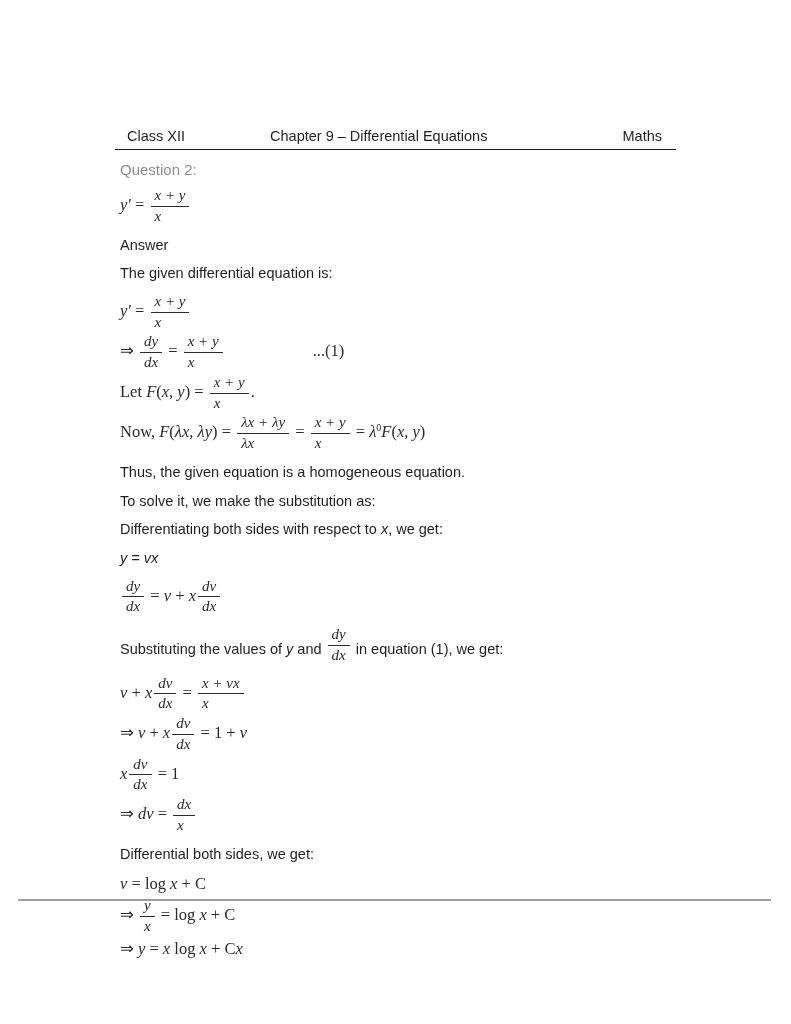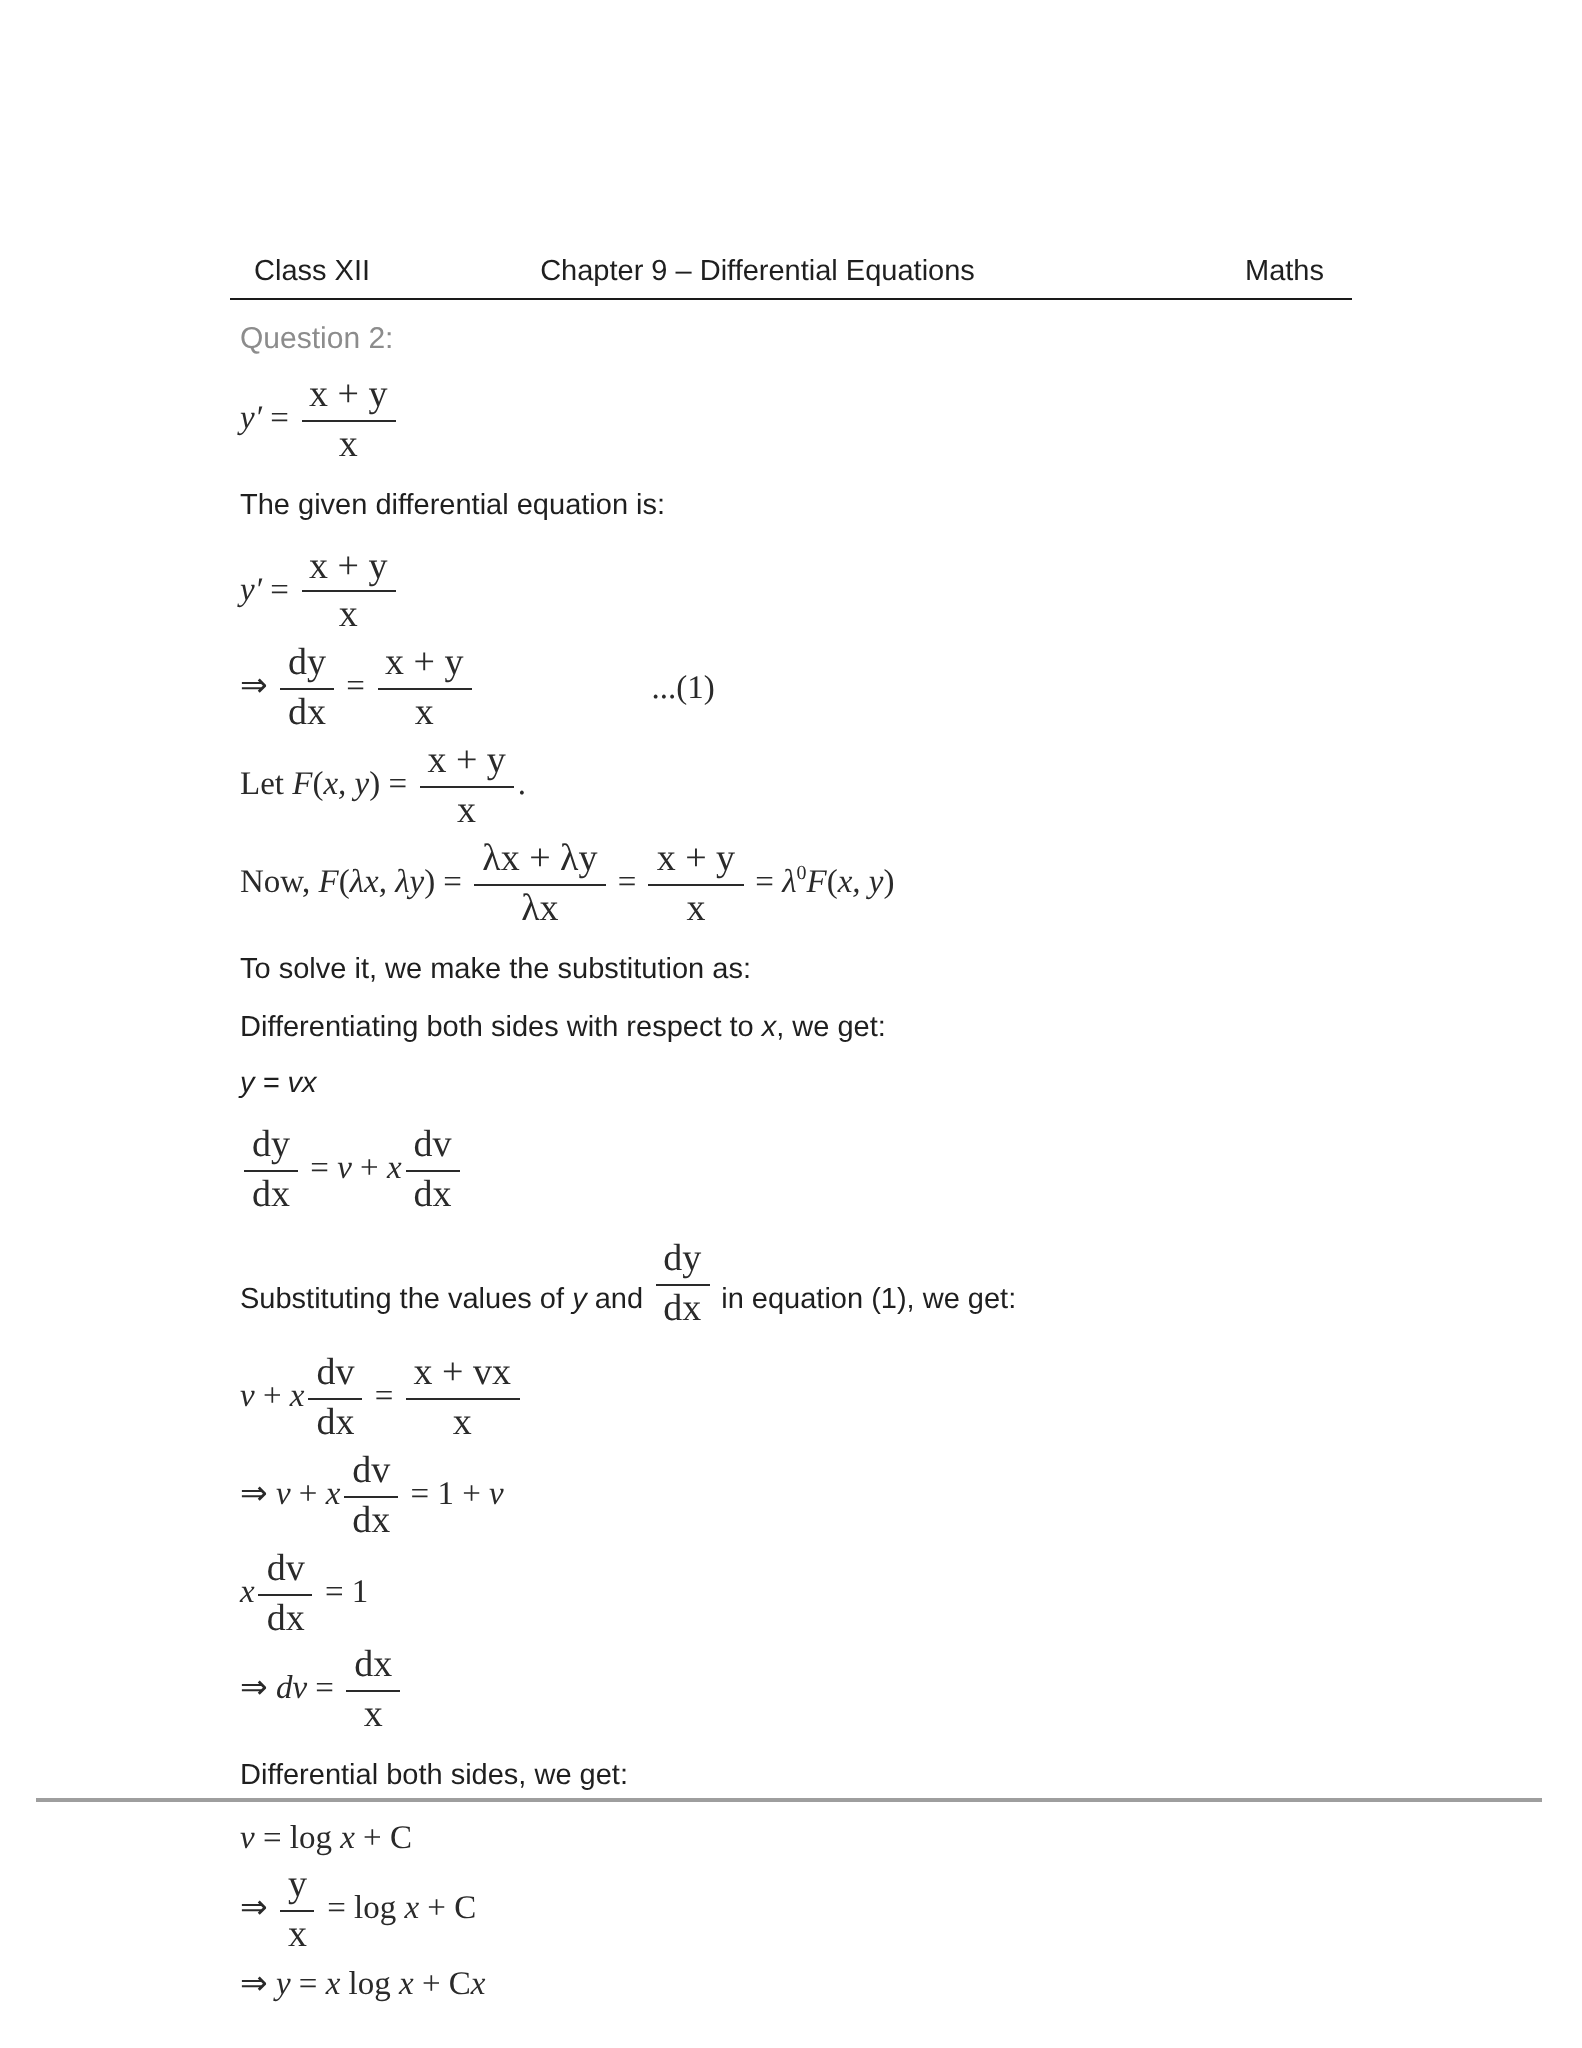--- a/index.html
+++ b/index.html
@@ -29,23 +29,23 @@
   .math-line{
     font-family:"Liberation Serif",serif;
     font-size:16.5px;
     color:var(--math_text,#2a2a2a);
     margin:4px 0;
   }
   .t-sans{font-family:"Liberation Sans",sans-serif;}
   .t-math{font-family:"Liberation Serif",serif;color:var(--math_text,#2a2a2a);}
   .t-it{font-style:italic;}
   .frac{
-    display:inline-block;text-align:center;vertical-align:middle;
-    font-family:"Liberation Serif",serif;
-    font-size:19px;line-height:1.05;margin:0 2px;
+    display:inline-block;vertical-align:middle;
+    font-family:"Liberation Serif",serif;font-style:italic;
+    font-size:15px;line-height:1.05;margin:0 2px;
     color:var(--math_text,#2a2a2a);
   }
   .text-line .frac{vertical-align:-6px;}
   .frac .num{display:block;padding:0 4px 2px 4px;border-bottom:1px solid var(--math_text,#2a2a2a);}
   .frac .den{display:block;padding:2px 4px 0 4px;}
   .msup{font-size:10px;font-style:normal;vertical-align:super;line-height:0;}
   .eq-note{margin-left:88px;font-family:"Liberation Serif",serif;font-style:normal;}
   .footer-rule{
     position:absolute;left:18px;right:20px;top:899px;
     border-top:2px solid var(--footer_rule,#9e9e9e);
@@ -63,25 +63,27 @@
   <div class="header">
     <span class="left">Class XII</span>
     <span class="center">Chapter 9 – Differential Equations</span>
     <span class="right">Maths</span>
   </div>
 
   <div class="content">
     <div class="q-label">Question 2:</div>
     <div id="blocks">
         <div class="math-line"><span class="t-math t-it">y′</span><span class="t-math"> = </span><span class="frac"><span class="num">x + y</span><span class="den">x</span></span></div>
+        <div class="text-line"><span class="t-sans">Answer</span></div>
         <div class="text-line"><span class="t-sans">The given differential equation is:</span></div>
         <div class="math-line"><span class="t-math t-it">y′</span><span class="t-math"> = </span><span class="frac"><span class="num">x + y</span><span class="den">x</span></span></div>
         <div class="math-line"><span class="t-math">⇒ </span><span class="frac"><span class="num">dy</span><span class="den">dx</span></span><span class="t-math"> = </span><span class="frac"><span class="num">x + y</span><span class="den">x</span></span><span class="eq-note">...(1)</span></div>
         <div class="math-line"><span class="t-math">Let </span><span class="t-math t-it">F</span><span class="t-math">(</span><span class="t-math t-it">x, y</span><span class="t-math">) = </span><span class="frac"><span class="num">x + y</span><span class="den">x</span></span><span class="t-math">.</span></div>
         <div class="math-line"><span class="t-math">Now, </span><span class="t-math t-it">F</span><span class="t-math">(</span><span class="t-math t-it">λx, λy</span><span class="t-math">) = </span><span class="frac"><span class="num">λx + λy</span><span class="den">λx</span></span><span class="t-math"> = </span><span class="frac"><span class="num">x + y</span><span class="den">x</span></span><span class="t-math"> = </span><span class="t-math t-it">λ</span><sup class="msup">0</sup><span class="t-math t-it">F</span><span class="t-math">(</span><span class="t-math t-it">x, y</span><span class="t-math">)</span></div>
+        <div class="text-line"><span class="t-sans">Thus, the given equation is a homogeneous equation.</span></div>
         <div class="text-line"><span class="t-sans">To solve it, we make the substitution as:</span></div>
         <div class="text-line"><span class="t-sans">Differentiating both sides with respect to </span><span class="t-sans t-it">x</span><span class="t-sans">, we get:</span></div>
         <div class="text-line"><span class="t-sans t-it">y = vx</span></div>
         <div class="math-line"><span class="frac"><span class="num">dy</span><span class="den">dx</span></span><span class="t-math"> = </span><span class="t-math t-it">v</span><span class="t-math"> + </span><span class="t-math t-it">x</span><span class="frac"><span class="num">dv</span><span class="den">dx</span></span></div>
         <div class="text-line"><span class="t-sans">Substituting the values of </span><span class="t-sans t-it">y</span><span class="t-sans"> and </span><span class="frac"><span class="num">dy</span><span class="den">dx</span></span><span class="t-sans"> in equation (1), we get:</span></div>
         <div class="math-line"><span class="t-math t-it">v</span><span class="t-math"> + </span><span class="t-math t-it">x</span><span class="frac"><span class="num">dv</span><span class="den">dx</span></span><span class="t-math"> = </span><span class="frac"><span class="num">x + vx</span><span class="den">x</span></span></div>
         <div class="math-line"><span class="t-math">⇒ </span><span class="t-math t-it">v</span><span class="t-math"> + </span><span class="t-math t-it">x</span><span class="frac"><span class="num">dv</span><span class="den">dx</span></span><span class="t-math"> = 1 + </span><span class="t-math t-it">v</span></div>
         <div class="math-line"><span class="t-math t-it">x</span><span class="frac"><span class="num">dv</span><span class="den">dx</span></span><span class="t-math"> = 1</span></div>
         <div class="math-line"><span class="t-math">⇒ </span><span class="t-math t-it">dv</span><span class="t-math"> = </span><span class="frac"><span class="num">dx</span><span class="den">x</span></span></div>
         <div class="text-line"><span class="t-sans">Differential both sides, we get:</span></div>

